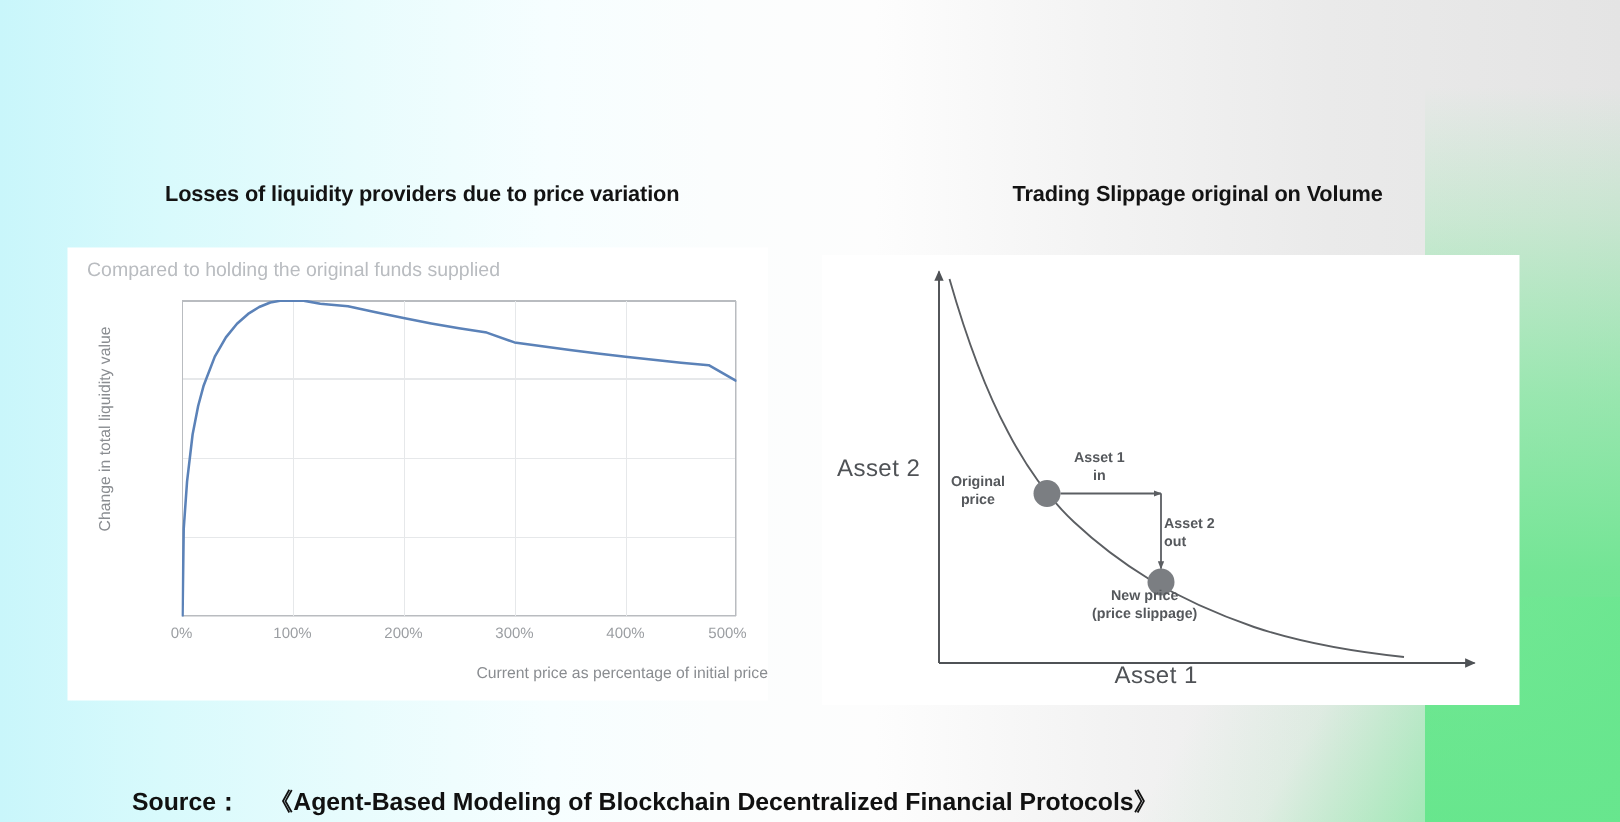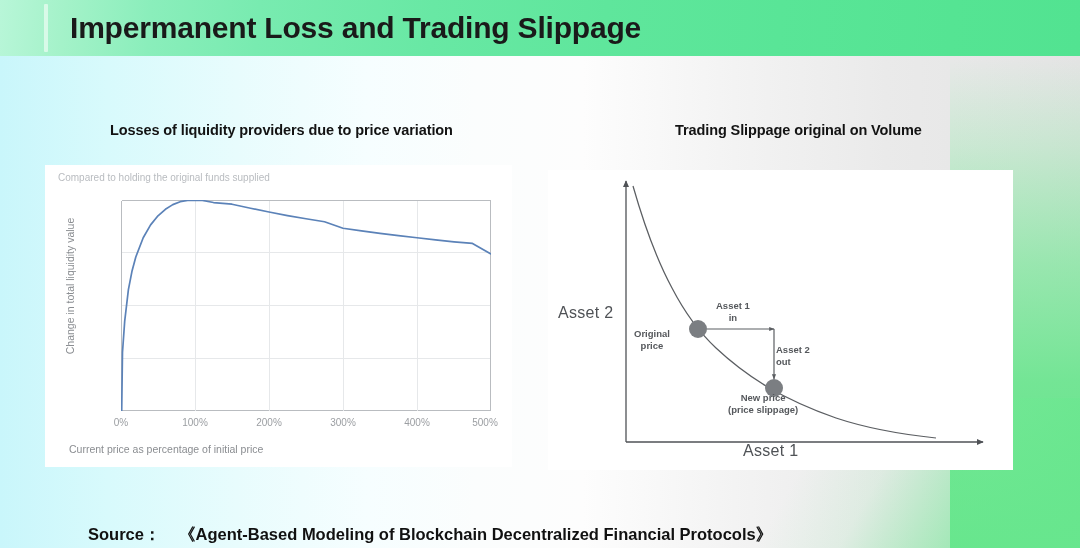--- a/index.html
+++ b/index.html
@@ -127,44 +127,43 @@
     top: 170px;
     width: 465px;
     height: 300px;
   }
 
   
   #il-subtitle {
     position: absolute;
     left: 13px;
     top: 7px;
-    font-size: 10px;
+    font-size: 13px;
     color: #b9bcc0;
     white-space: nowrap;
   }
   #il-ylabel {
     position: absolute;
     left: -75px;
     top: 115px;
     width: 200px;
     text-align: center;
     font-size: 10.5px;
     color: #8a8d91;
     transform: rotate(-90deg);
     white-space: nowrap;
   }
   #il-xlabel {
     position: absolute;
     left: 0;
     right: 0;
     top: 278px;
-    text-align: left;
+    text-align: right;
     font-size: 10.5px;
     color: #8a8d91;
-    margin-left: 24px;
   }
   .il-ytick {
     position: absolute;
     right: 0;
     width: 62px;
     text-align: right;
     font-size: 10px;
     color: #9b9ea2;
     transform: translateY(-50%);
   }
@@ -209,21 +208,21 @@
   }
   .diag-note {
     position: absolute;
     font-size: 9.5px;
     font-weight: bold;
     color: #55585c;
     line-height: 1.22;
     white-space: pre;
     text-align: center;
   }
-  #note-original  { left: 86px;  top: 158px; text-align: center; }
+  #note-original  { left: 86px;  top: 146px; text-align: center; }
   #note-asset1in  { left: 168px; top: 130px; }
   #note-asset2out { left: 228px; top: 174px; text-align: left; }
   #note-newprice  { left: 180px; top: 222px; }
 
   
   #source-row {
     position: absolute;
     left: 88px;
     top: 524px;
     font-size: 16.5px;
@@ -234,24 +233,20 @@
   #source-label { margin-right: 14px; }
 </style>
 </head>
 <body>
 
 <div id="slide">
 
   <div id="bg-green-right"></div>
   <div id="bg-green-corner"></div>
 
-  <div id="header">
-    <div id="header-accent"></div>
-    <div id="header-title">Impermanent Loss and Trading Slippage</div>
-  </div>
 
   <div class="panel-title" id="title-left">Losses of liquidity providers due to price variation</div>
   <div class="panel-title" id="title-right">Trading Slippage original on Volume</div>
 
   <div class="card" id="card-left">
 
     <div id="il-subtitle">Compared to holding the original funds supplied</div>
 
     <div id="il-ylabel">Change in total liquidity value</div>
     <div id="il-xlabel">Current price as percentage of initial price</div>

